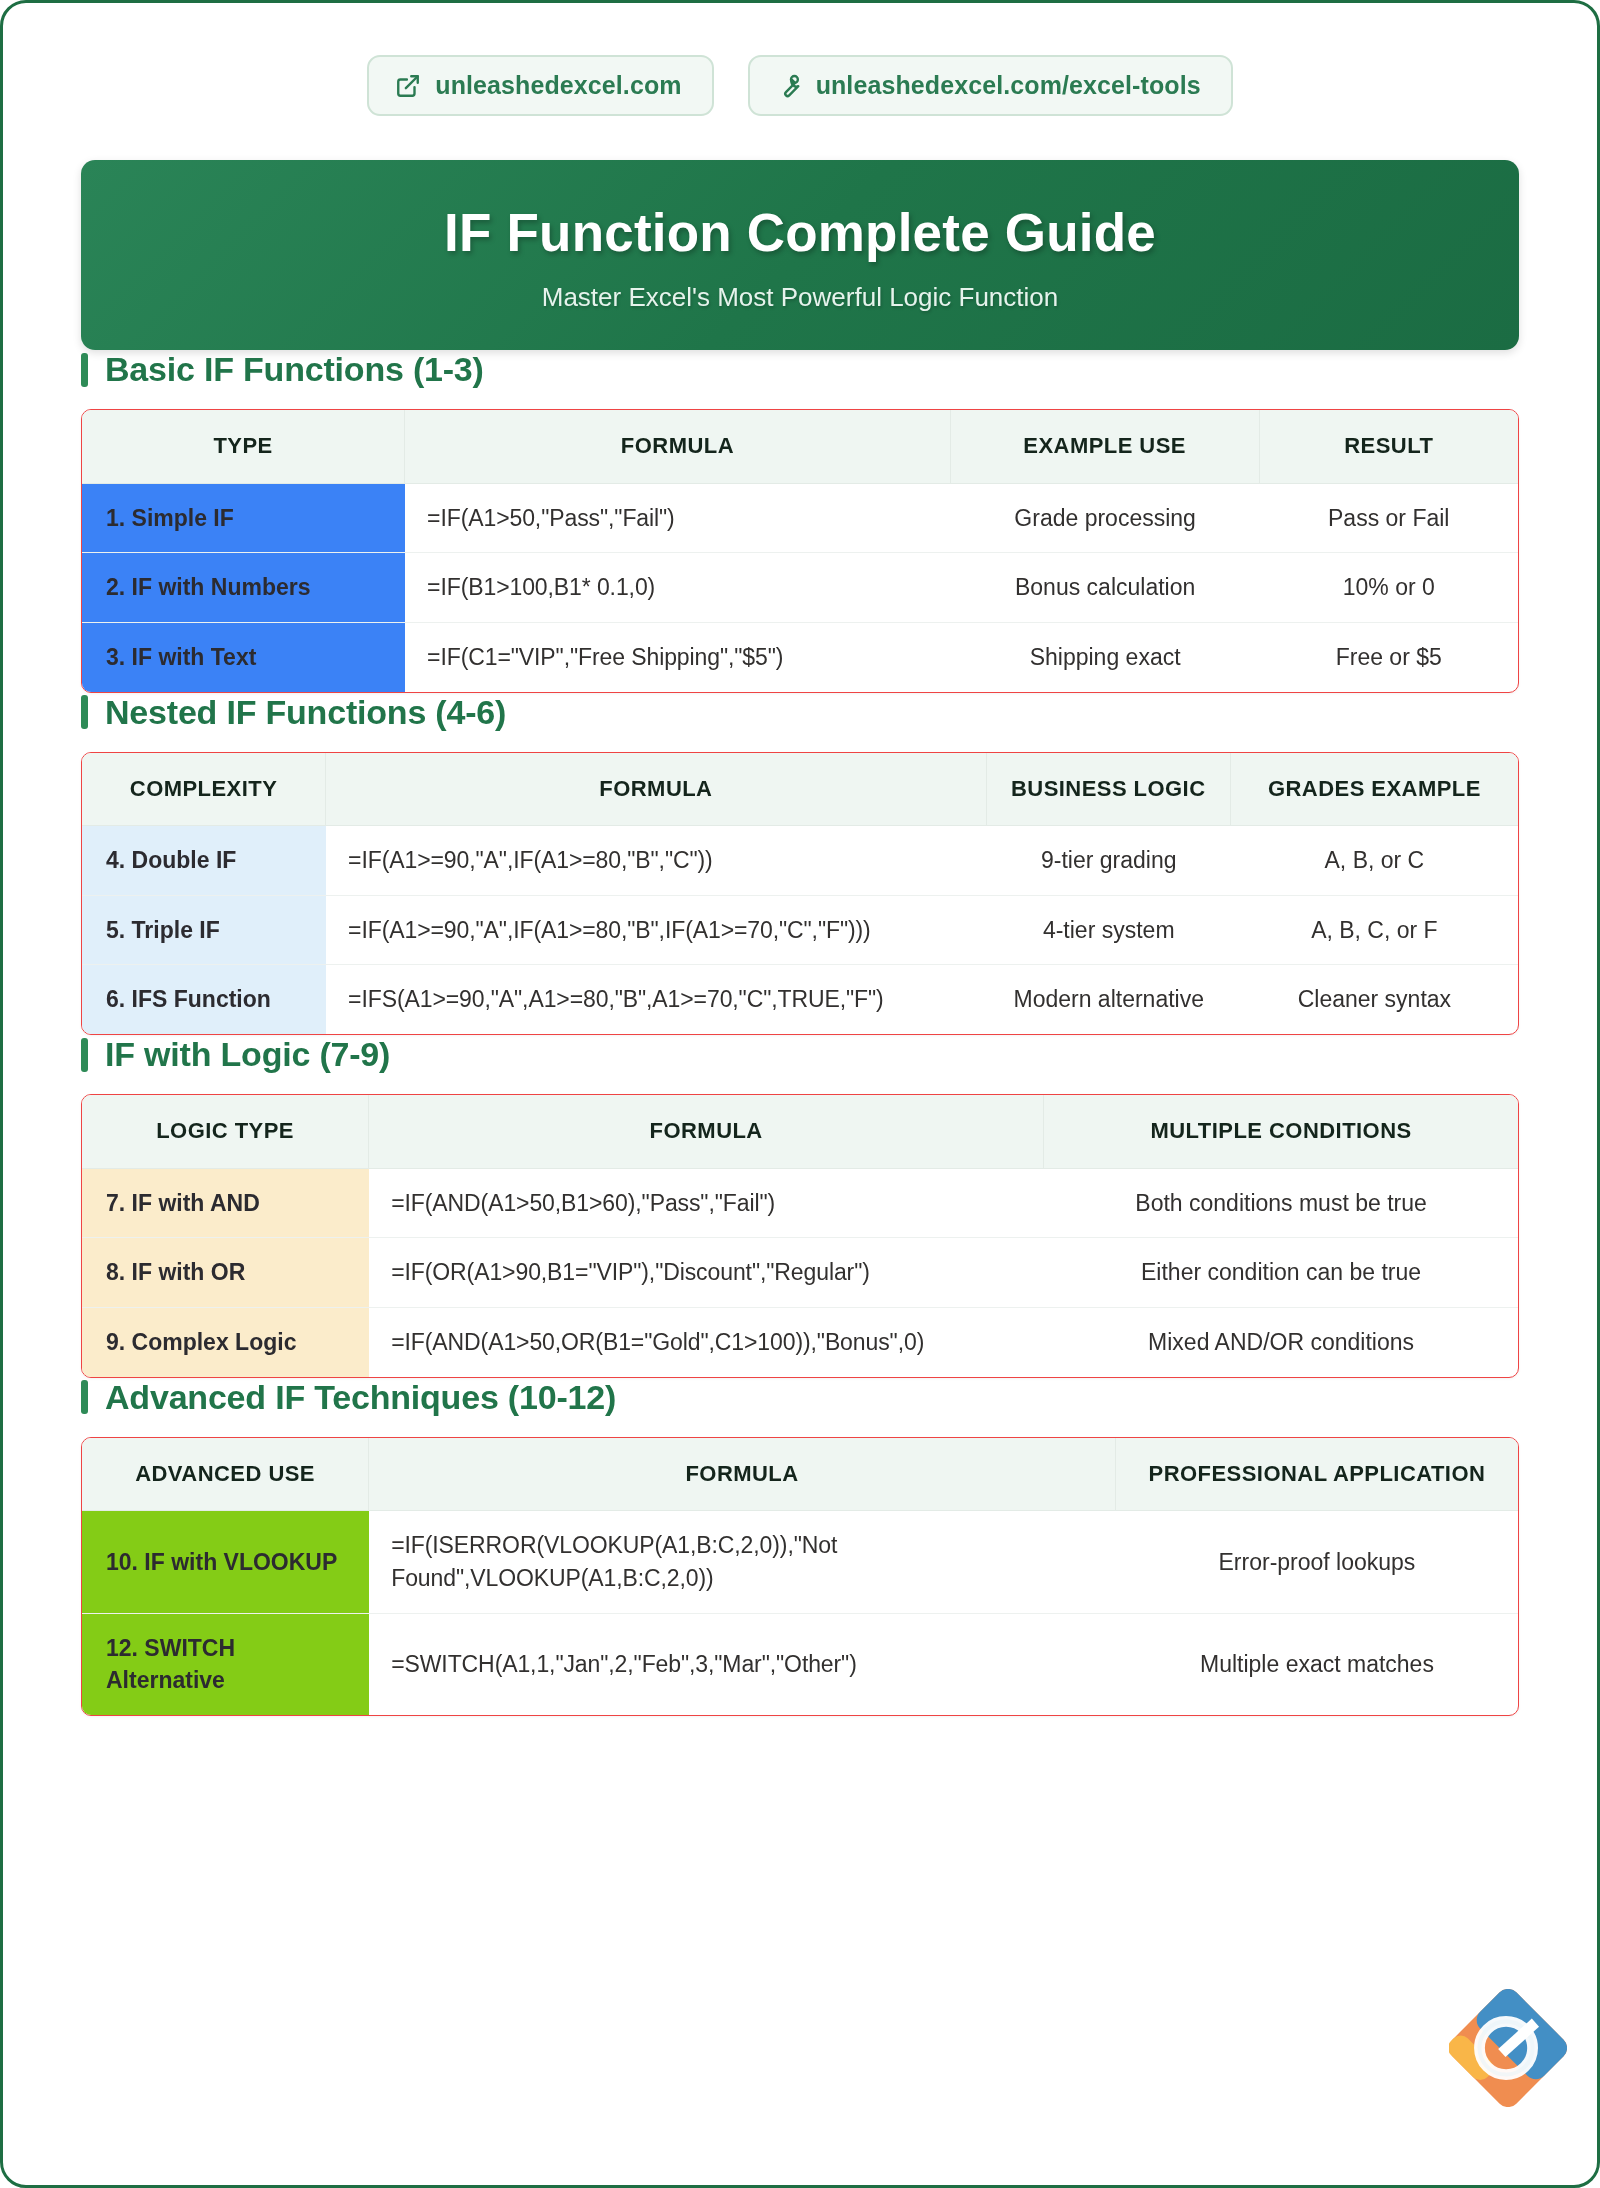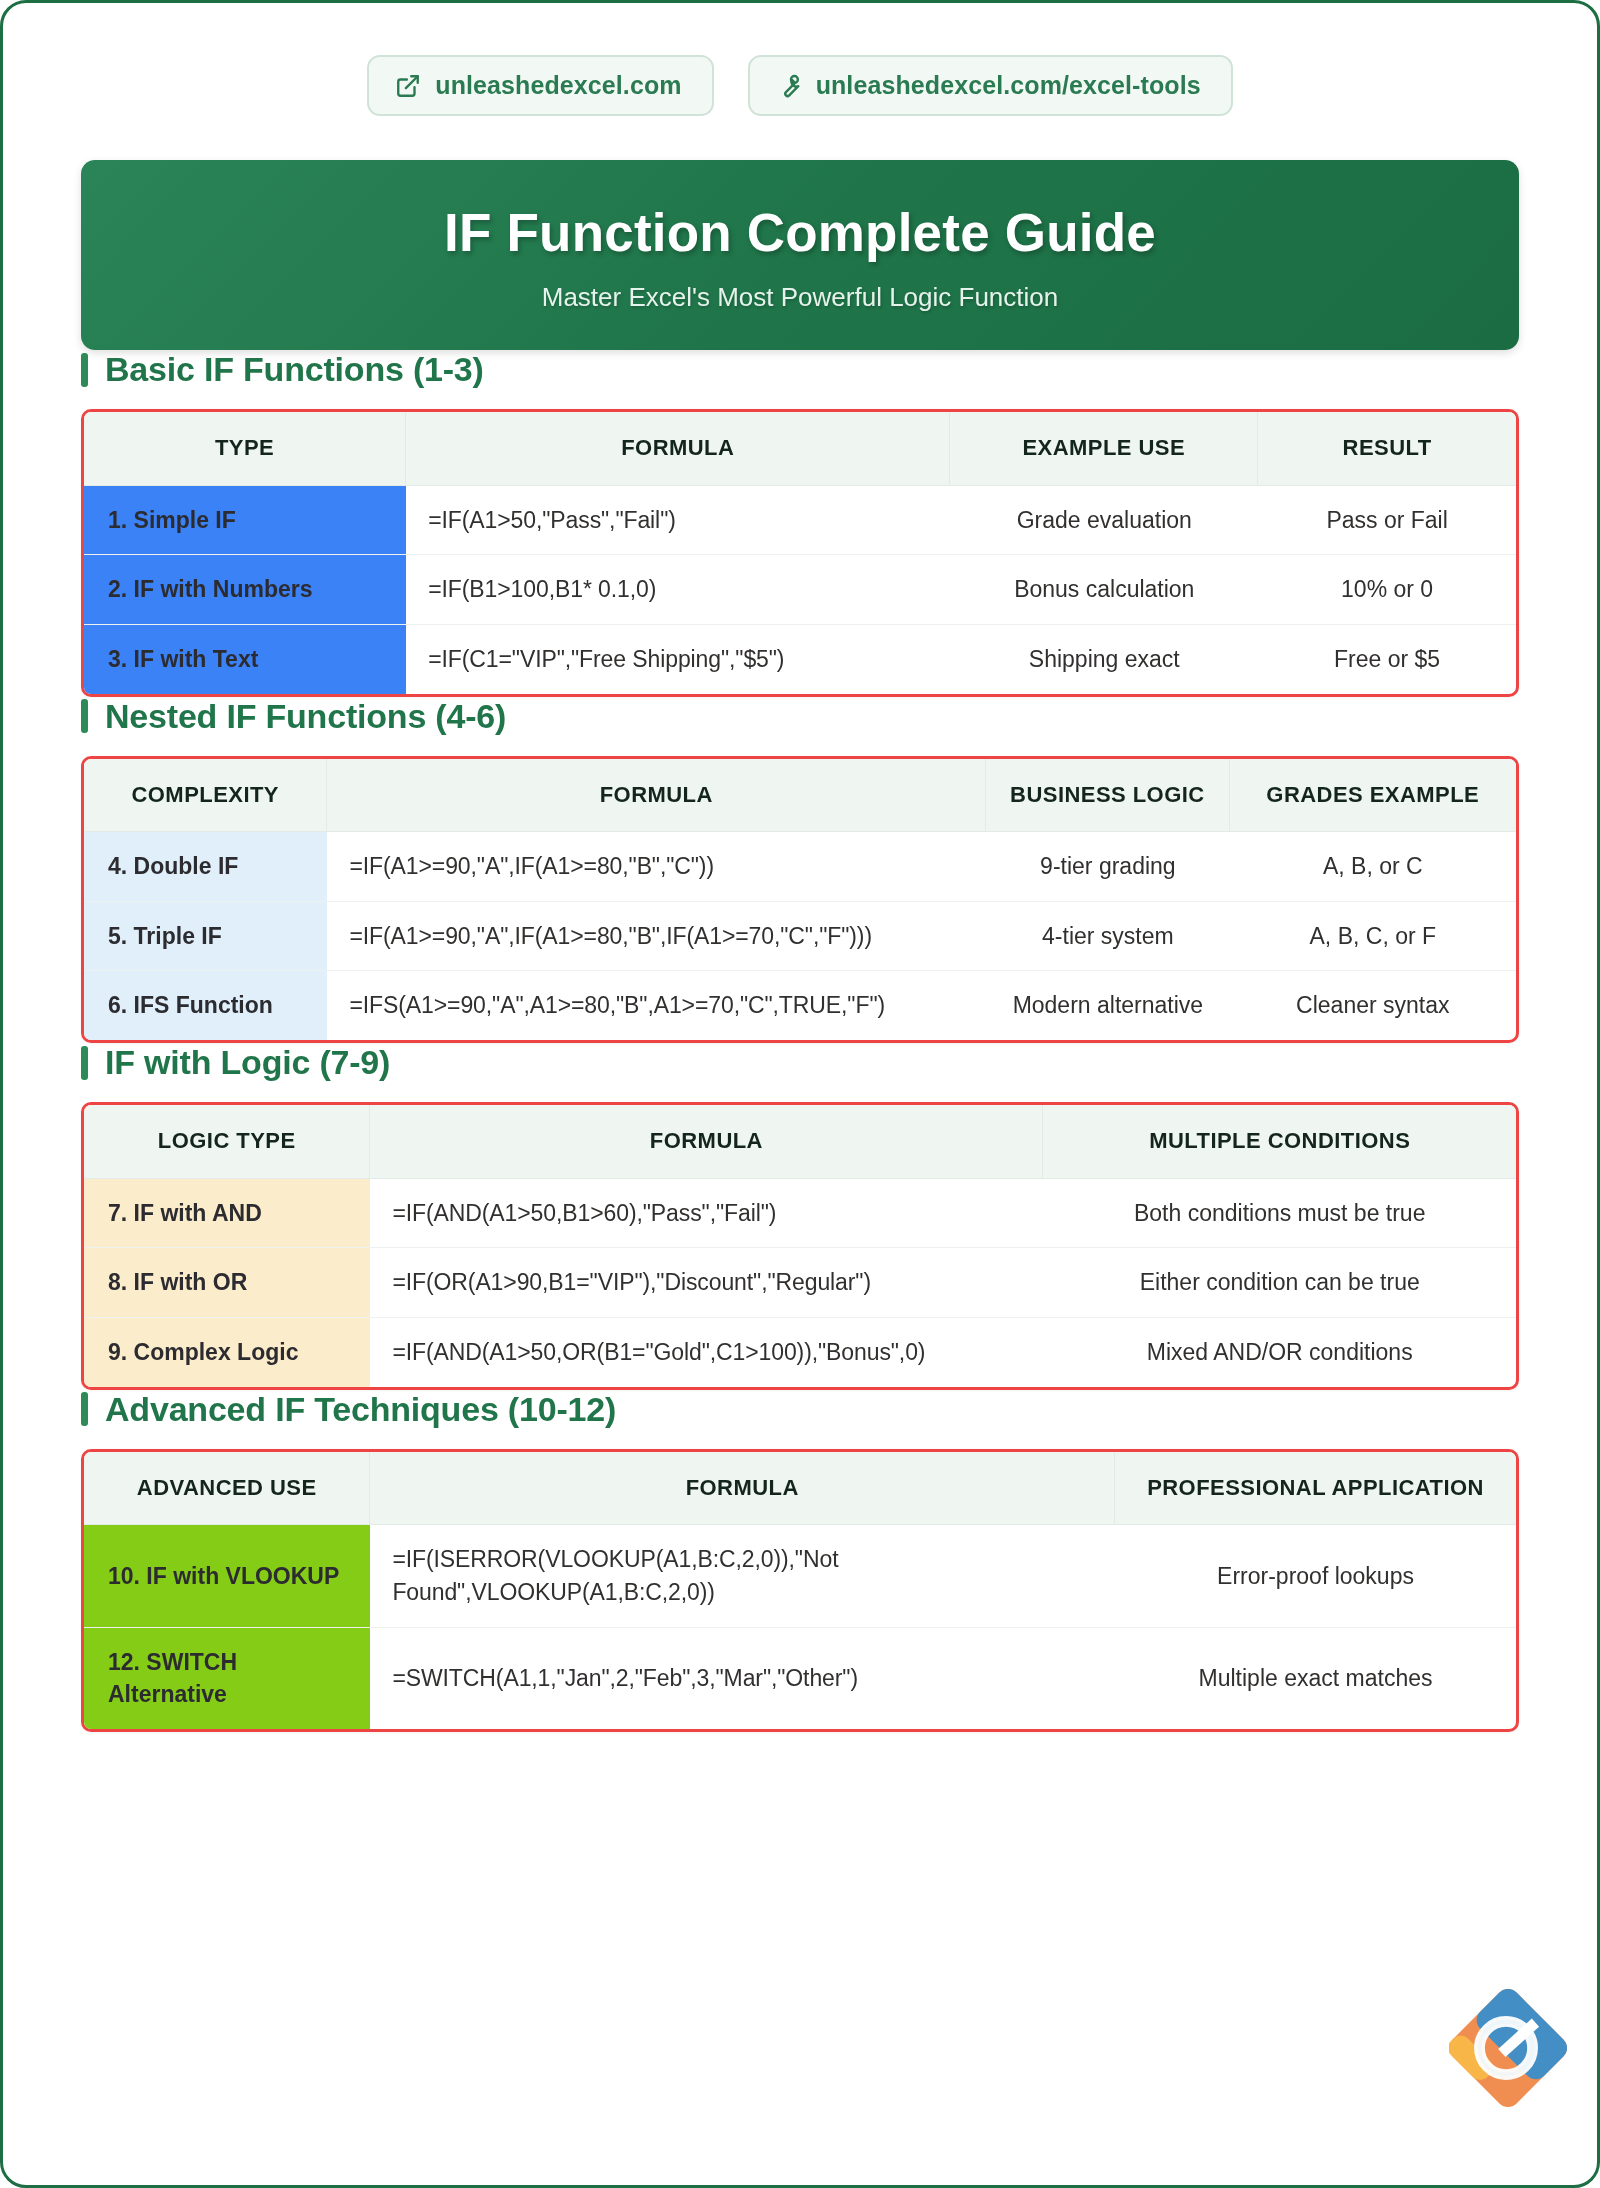--- a/index.html
+++ b/index.html
@@ -91,21 +91,21 @@
     font-size: 34px;
     font-weight: 700;
     letter-spacing: -.2px;
   }
 
   
   .tbl {
     width: 100%;
     border-collapse: separate;
     border-spacing: 0;
-    border: 3px solid #ef4444;
+    border: 1px solid #ef4444;
     border-radius: 10px;
     overflow: hidden;
     background: #ffffff;
     box-shadow: 0 1px 3px rgba(0,0,0,.05);
   }
   .tbl th {
     background: #eff6f2;
     color: #14251c;
     font-size: 22px;
     font-weight: 700;
@@ -207,21 +207,21 @@
           <th>TYPE</th>
           <th>FORMULA</th>
           <th>EXAMPLE USE</th>
           <th>RESULT</th>
         </tr>
       </thead>
       <tbody>
         <tr>
           <td class="label">1. Simple IF</td>
           <td class="formula">=IF(A1&gt;50,"Pass","Fail")</td>
-          <td class="ctr">Grade evaluation</td>
+          <td class="ctr">Grade processing</td>
           <td class="ctr">Pass or Fail</td>
         </tr>
         <tr>
           <td class="label">2. IF with Numbers</td>
           <td class="formula">=IF(B1&gt;100,B1* 0.1,0)</td>
           <td class="ctr">Bonus calculation</td>
           <td class="ctr">10% or 0</td>
         </tr>
         <tr>
           <td class="label">3. IF with Text</td>

